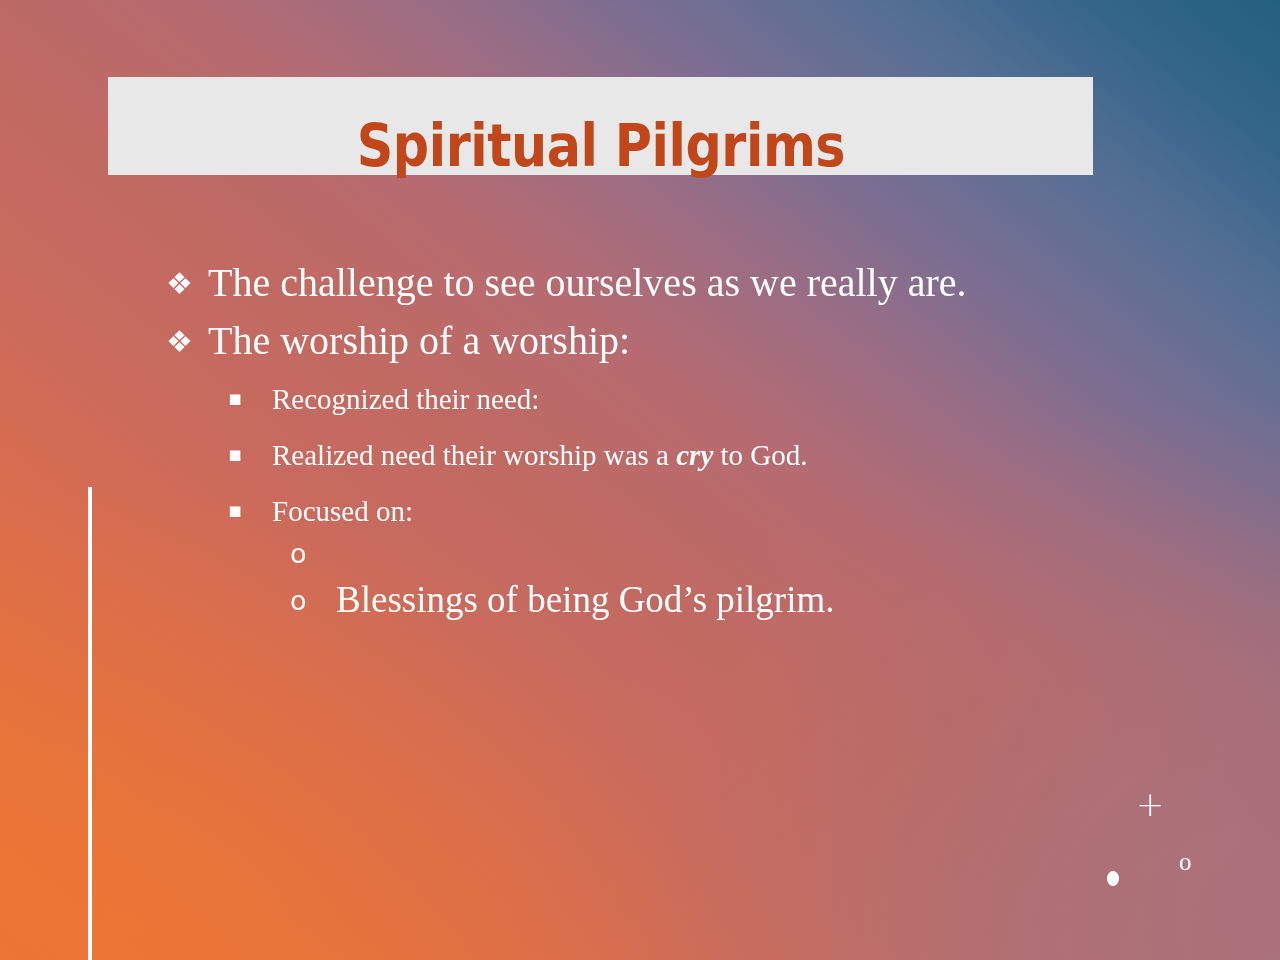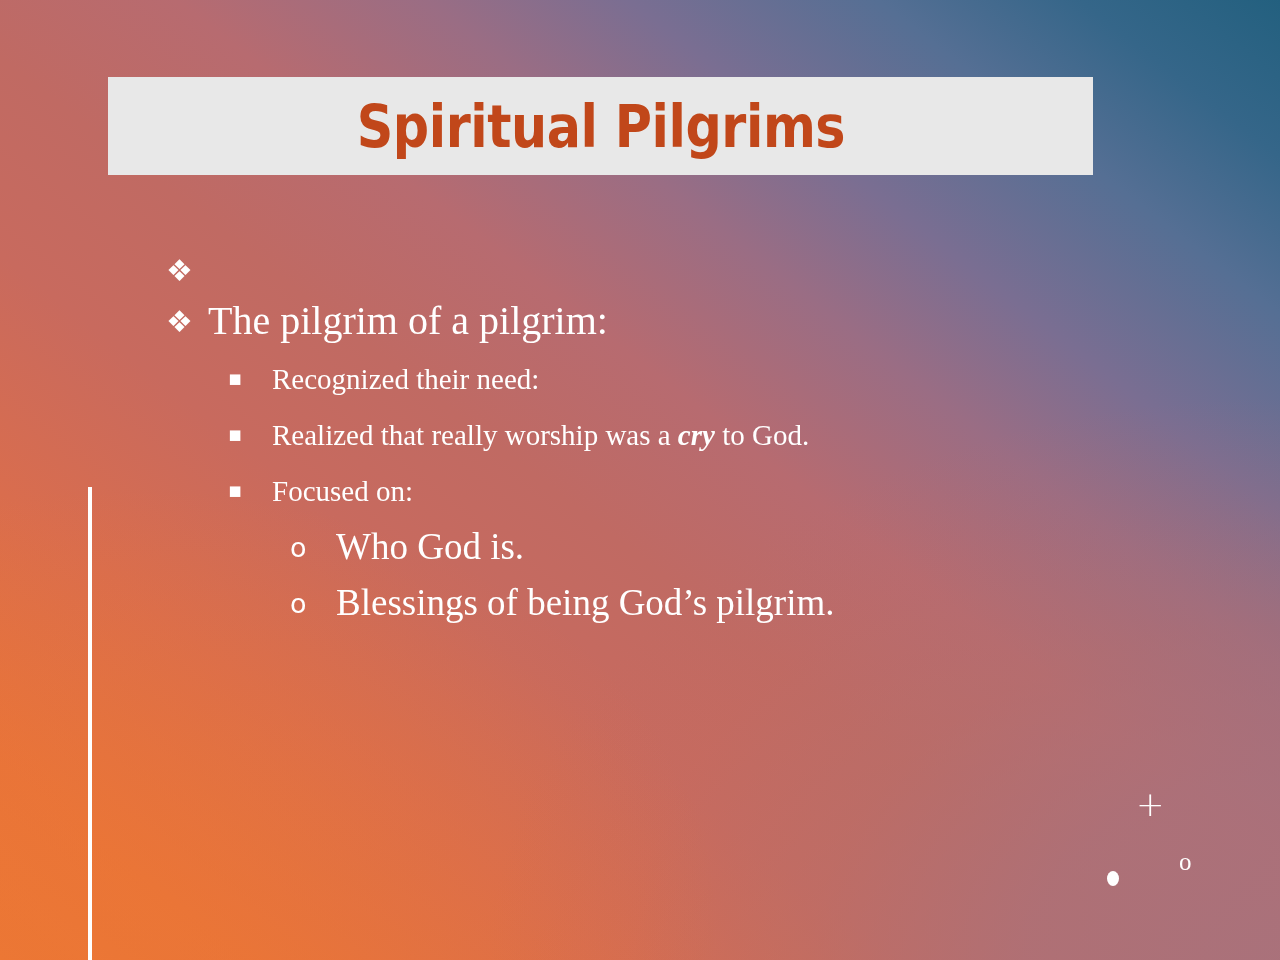--- a/index.html
+++ b/index.html
@@ -56,21 +56,21 @@
   
   #title-bar {
     position: absolute;
     left: 108px;
     top: 77px;
     width: 985px;
     height: 98px;
     background: #e8e8e8;
     z-index: 3;
     display: flex;
-    align-items: center;
+    align-items: flex-end;
     justify-content: center;
   }
   #title-text {
     font-family: "DejaVu Sans", "Liberation Sans", sans-serif;
     font-weight: bold;
     font-size: 59px;
     line-height: 1;
     letter-spacing: -0.5px;
     color: #c1471a;
     white-space: nowrap;
@@ -208,45 +208,45 @@
   <div id="title-bar">
     <div id="title-text">Spiritual Pilgrims</div>
   </div>
 
   <div id="left-rule"></div>
 
   <div id="body-content">
 
     <div class="bullet-row lvl1">
       <span class="bullet-mark">❖</span>
+      <span class="bullet-text">The challenge to see ourselves as we really are.</span>
     </div>
 
     <div class="bullet-row lvl1">
       <span class="bullet-mark">❖</span>
-      <span class="bullet-text">The pilgrim of a pilgrim:</span>
+      <span class="bullet-text">The worship of a worship:</span>
     </div>
 
     <div class="bullet-row lvl2">
       <span class="bullet-mark">▪</span>
       <span class="bullet-text">Recognized their need:</span>
     </div>
 
     <div class="bullet-row lvl2">
       <span class="bullet-mark">▪</span>
-      <span class="bullet-text"><span>Realized that really worship was a </span><span class="em-bolditalic">cry</span><span> to God.</span></span>
+      <span class="bullet-text"><span>Realized need their worship was a </span><span class="em-bolditalic">cry</span><span> to God.</span></span>
     </div>
 
     <div class="bullet-row lvl2">
       <span class="bullet-mark">▪</span>
       <span class="bullet-text">Focused on:</span>
     </div>
 
     <div class="bullet-row lvl3">
       <span class="bullet-mark">o</span>
-      <span class="bullet-text">Who God is.</span>
     </div>
 
     <div class="bullet-row lvl3">
       <span class="bullet-mark">o</span>
       <span class="bullet-text">Blessings of being God’s pilgrim.</span>
     </div>
 
   </div>
 
   <div class="deco" id="deco-plus">+</div>

